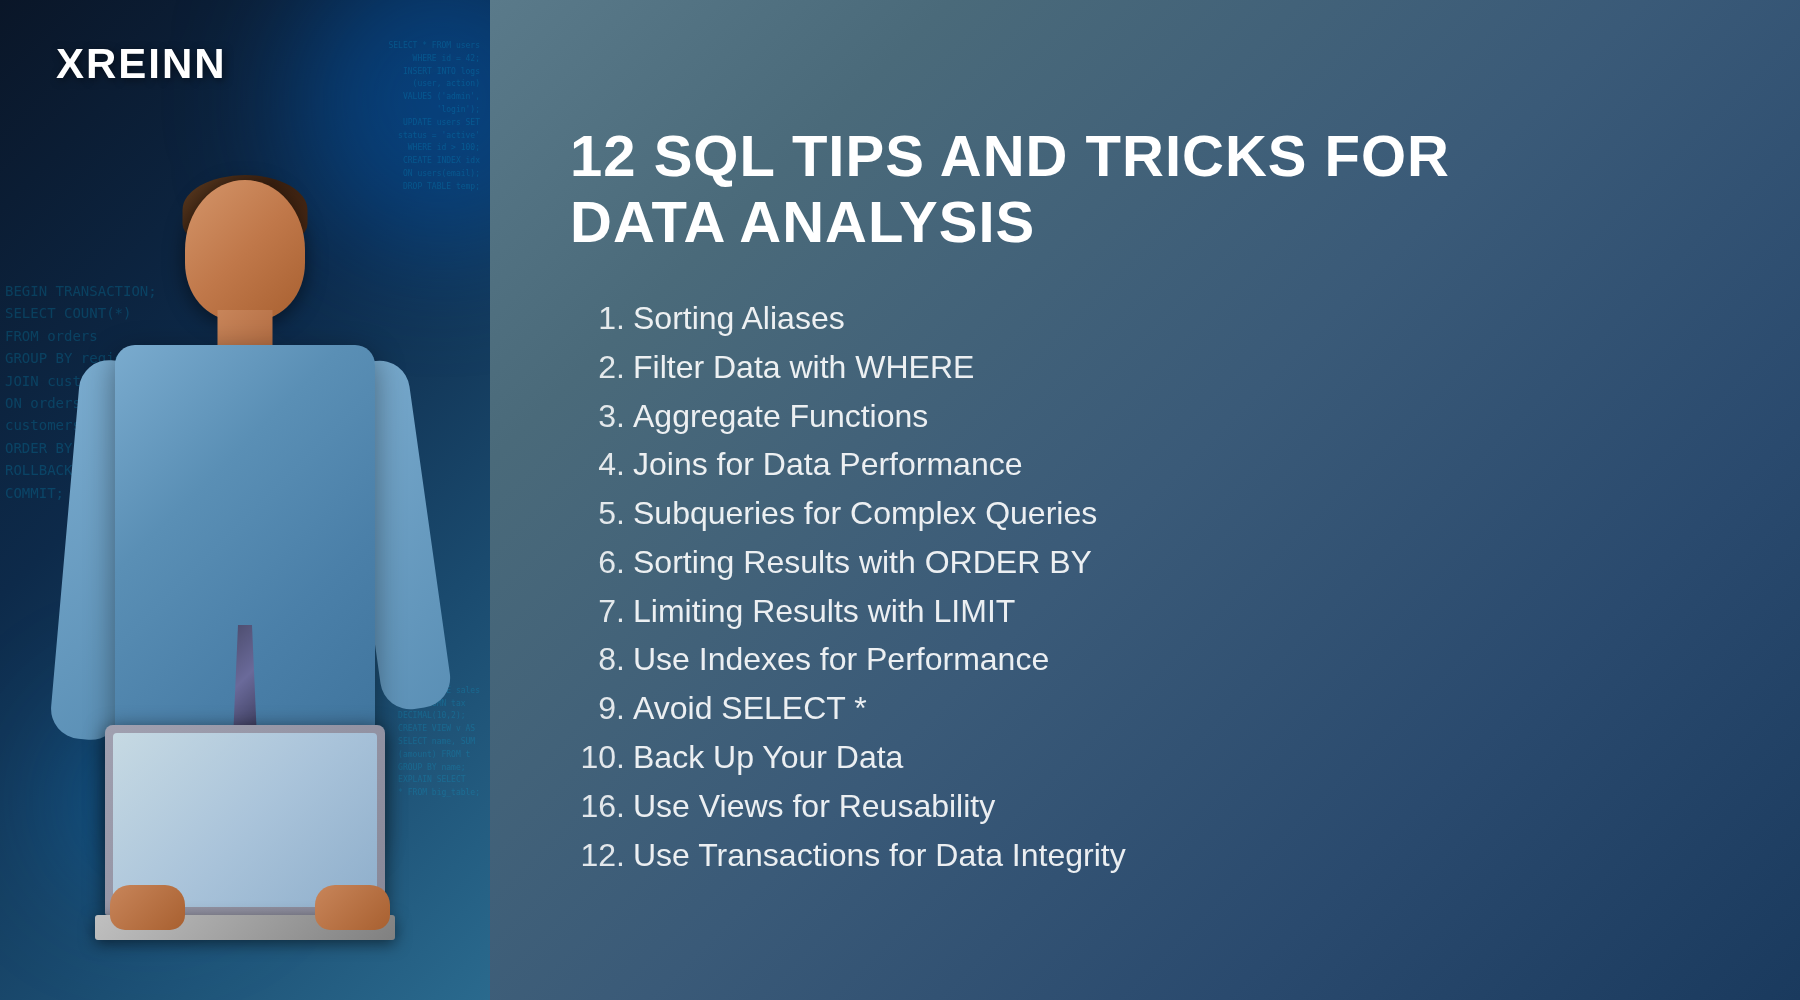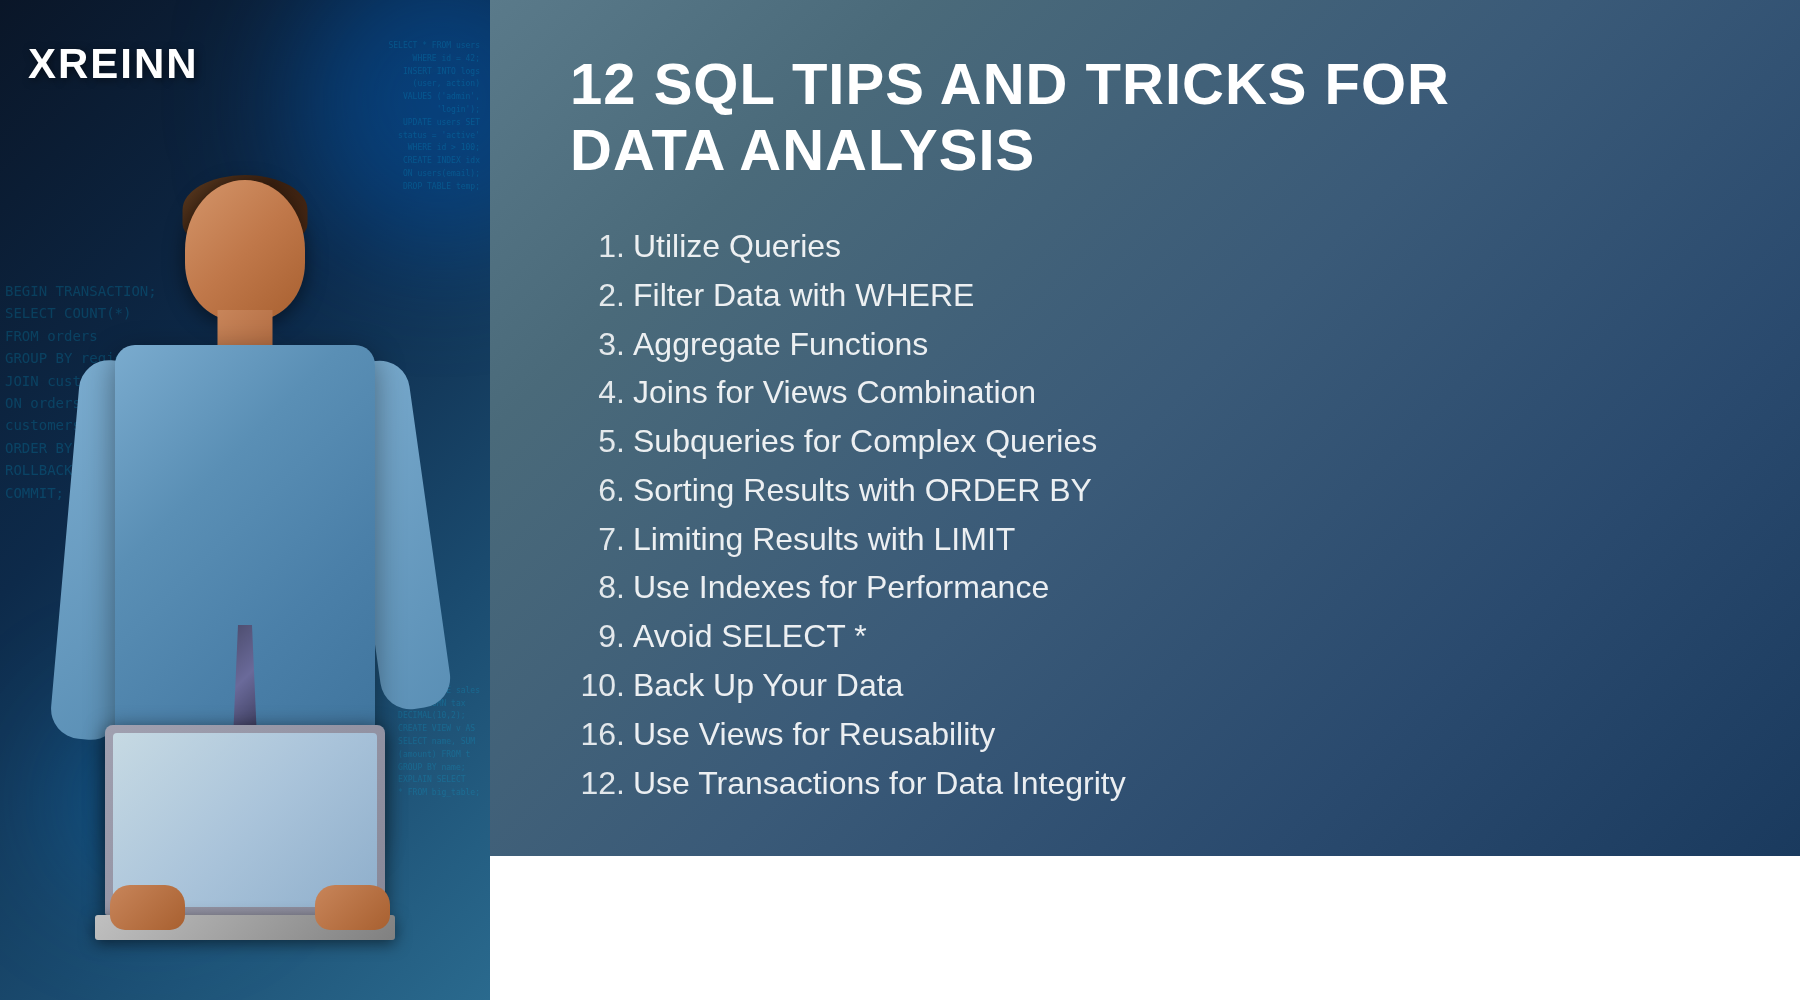--- a/index.html
+++ b/index.html
@@ -176,32 +176,32 @@
       transform: translateX(-50%);
       width: 125px;
       height: 70px;
       background: linear-gradient(135deg, #5a3a20 0%, #3a2010 50%, #4a2a15 100%);
       border-radius: 50% 50% 30% 30%;
     }
 
     .logo {
       position: absolute;
       top: 40px;
-      left: 28px;
+      left: 56px;
       font-size: 42px;
       font-weight: 900;
       color: white;
       letter-spacing: 2px;
       text-shadow: 2px 2px 8px rgba(0,0,0,0.5);
       z-index: 10;
     }
 
     .right-panel {
       flex: 1;
-      height: 856px;
+      height: 1000px;
       background: linear-gradient(135deg, #5a7a8a 0%, #4a6a7a 20%, #3a5a78 50%, #2a4a6e 75%, #1a3a5e 100%);
       display: flex;
       flex-direction: column;
       justify-content: center;
       padding: 50px 80px 50px 80px;
     }
 
     .main-title {
       font-size: 58px;
       font-weight: 900;
@@ -367,33 +367,33 @@
 
 <div class="right-panel">
   <h1 class="main-title">
     <span>12 SQL TIPS AND TRICKS FOR</span><br>
     <span>DATA ANALYSIS</span>
   </h1>
 
   <ol class="tips-list" id="tips-list">
   <li class="tip-item">
         <span class="tip-number">1.</span>
-        <span class="tip-text">Utilize Queries</span>
+        <span class="tip-text">Sorting Aliases</span>
       </li>
       <li class="tip-item">
         <span class="tip-number">2.</span>
         <span class="tip-text">Filter Data with WHERE</span>
       </li>
       <li class="tip-item">
         <span class="tip-number">3.</span>
         <span class="tip-text">Aggregate Functions</span>
       </li>
       <li class="tip-item">
         <span class="tip-number">4.</span>
-        <span class="tip-text">Joins for Views Combination</span>
+        <span class="tip-text">Joins for Data Performance</span>
       </li>
       <li class="tip-item">
         <span class="tip-number">5.</span>
         <span class="tip-text">Subqueries for Complex Queries</span>
       </li>
       <li class="tip-item">
         <span class="tip-number">6.</span>
         <span class="tip-text">Sorting Results with ORDER BY</span>
       </li>
       <li class="tip-item">

